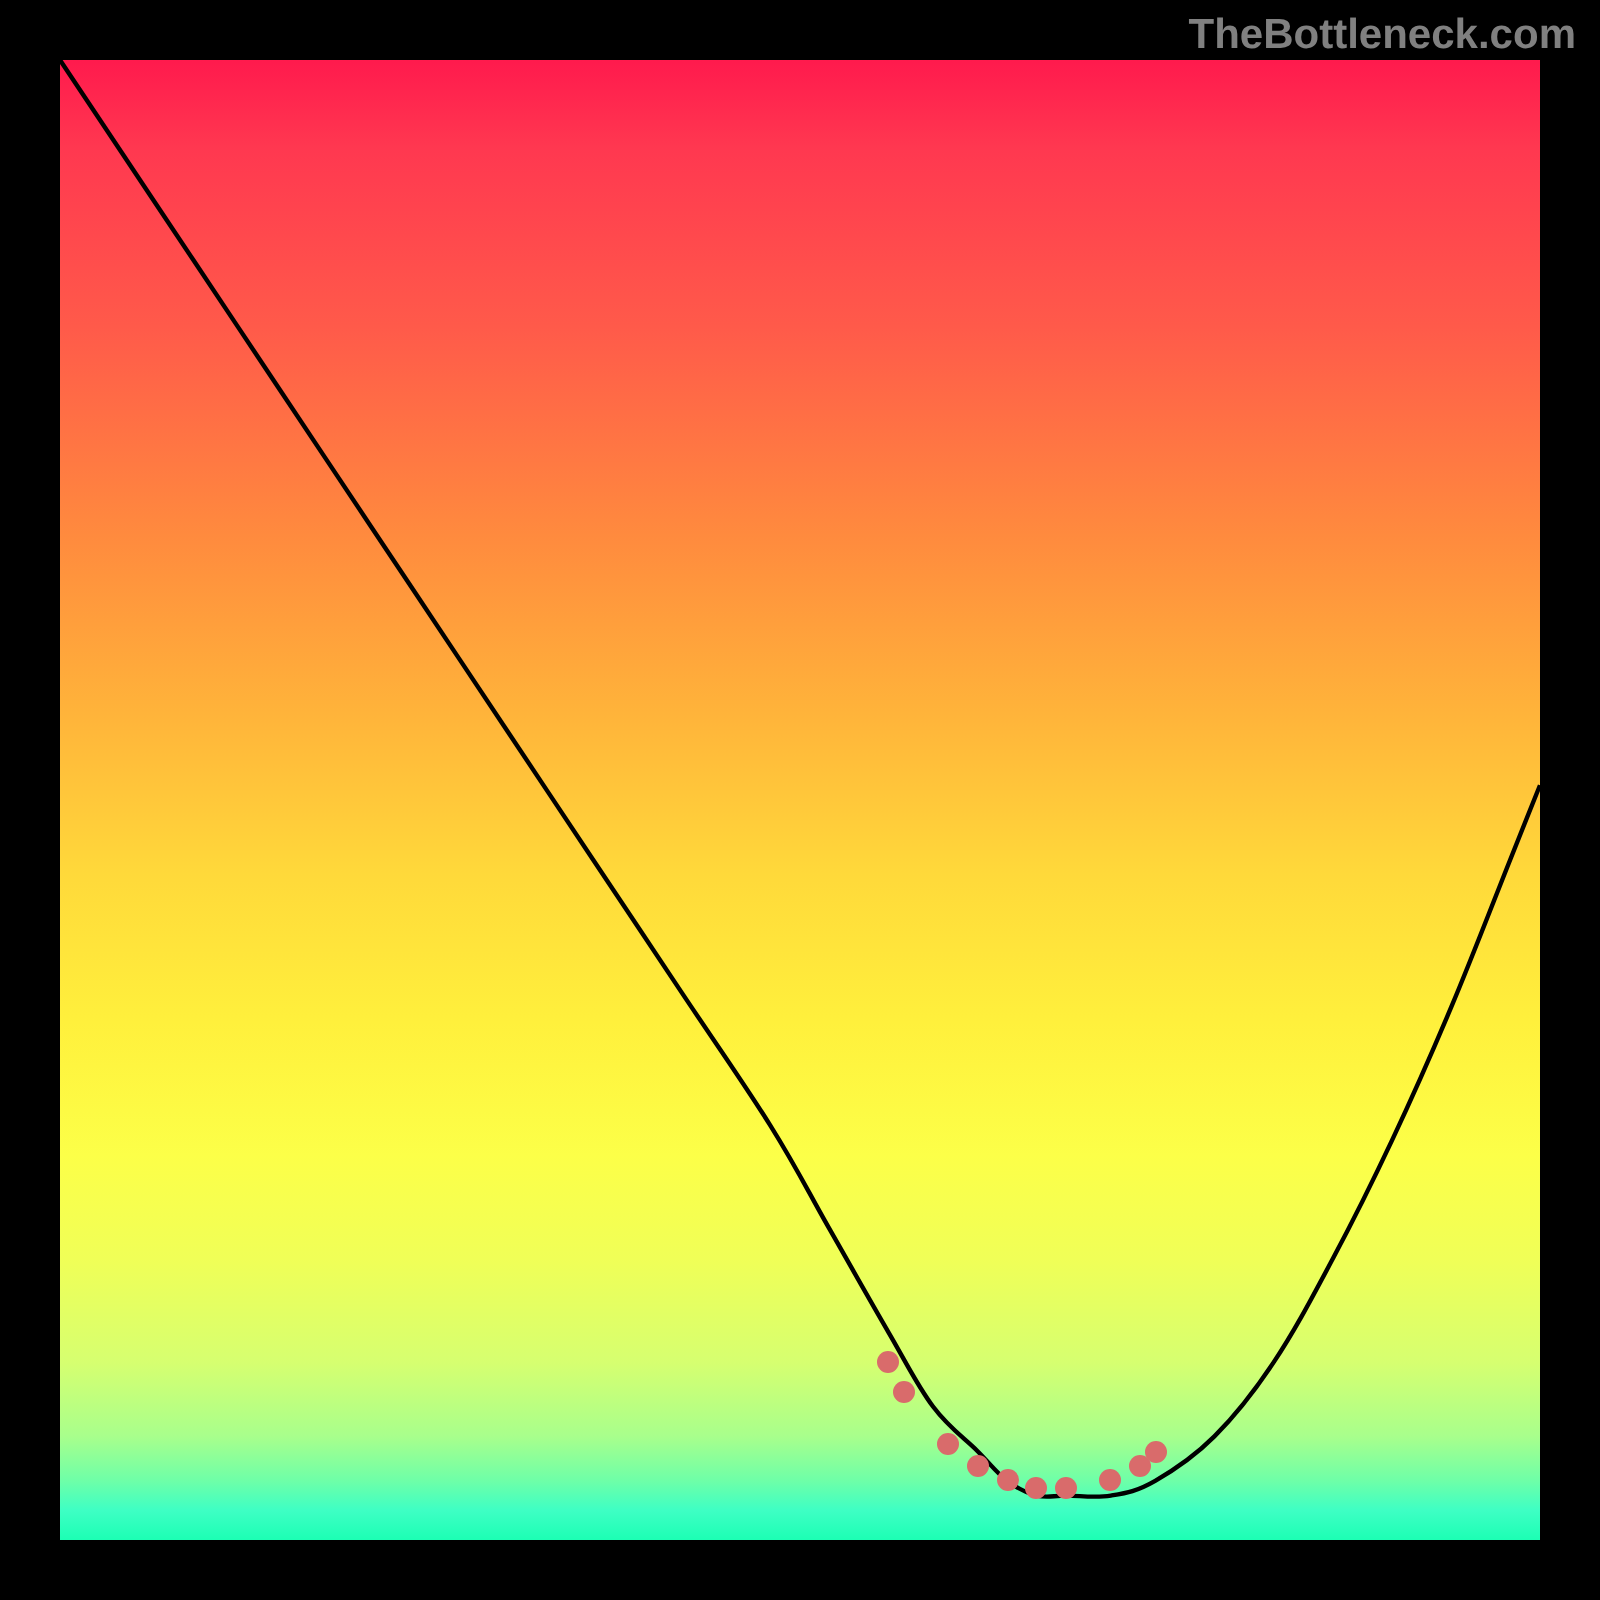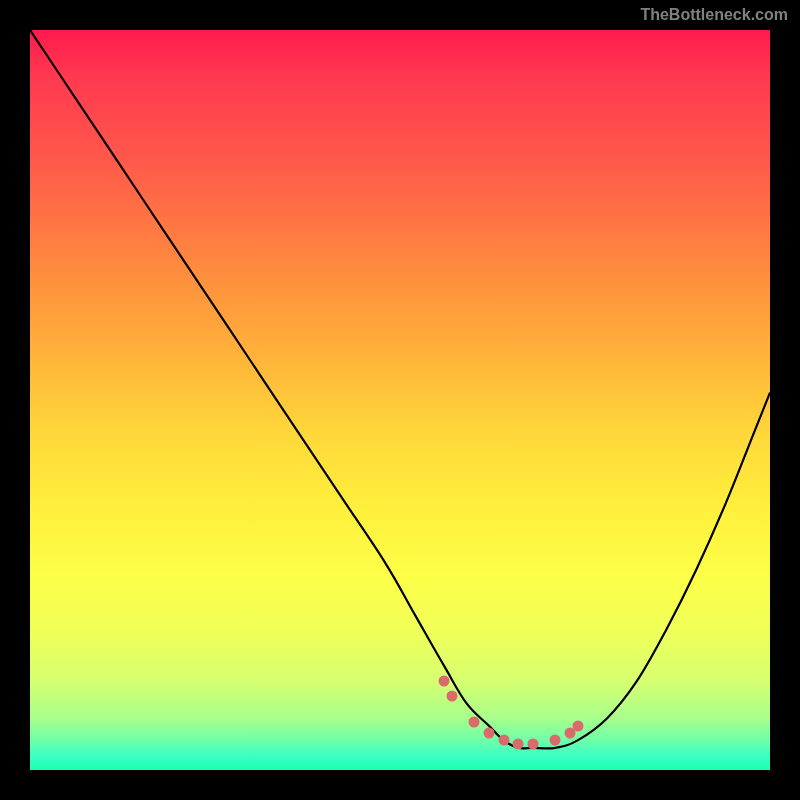--- a/index.html
+++ b/index.html
@@ -8,21 +8,21 @@
     height: 800px;
     background: #000;
     position: relative;
     font-family: Arial, sans-serif;
   }
   .watermark {
     position: absolute;
     top: 6px;
     right: 12px;
     color: #808080;
-    font-size: 16px;
+    font-size: 21px;
     font-weight: bold;
     z-index: 10;
   }
   .plot-area {
     position: absolute;
     left: 30px;
     top: 30px;
     width: 740px;
     height: 740px;
     background: linear-gradient(to bottom,

